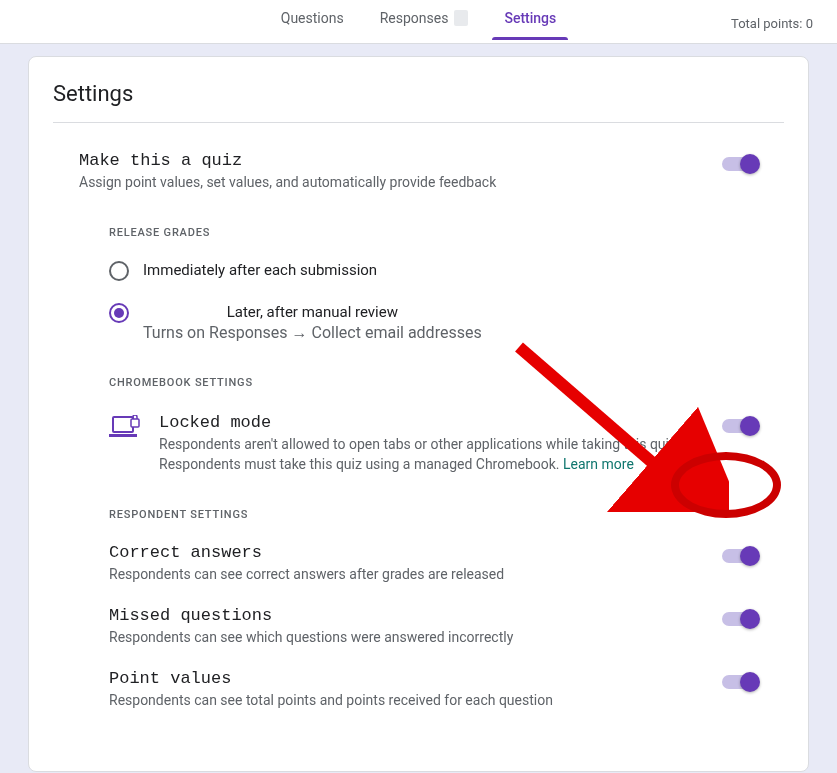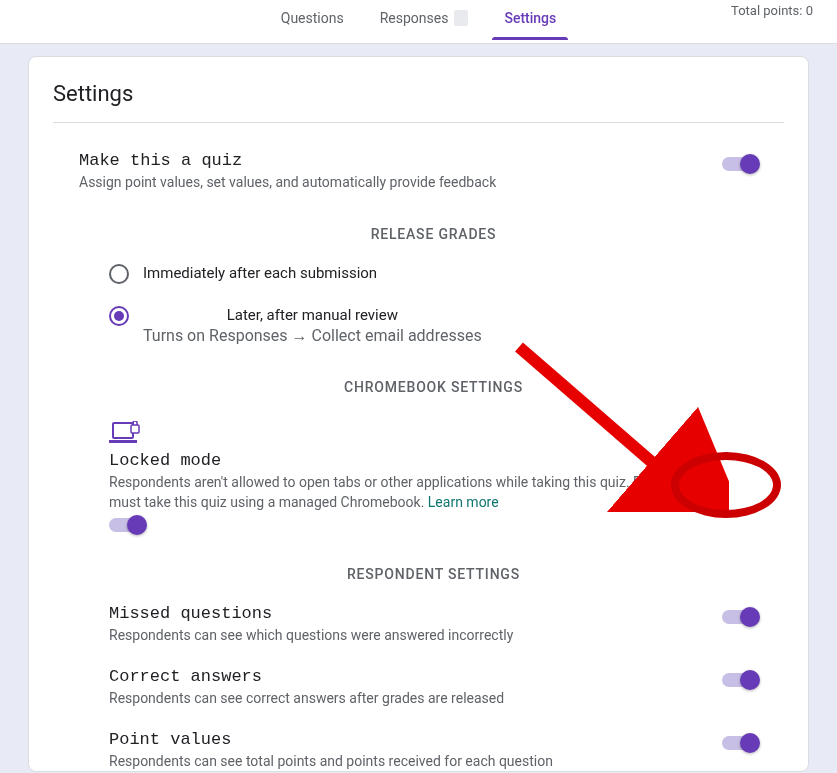--- a/index.html
+++ b/index.html
@@ -51,21 +51,21 @@
   .badge {
     width: 14px;
     height: 16px;
     background: #e8eaed;
     border-radius: 2px;
     margin-left: 6px;
   }
   .points {
     position: absolute;
     right: 24px;
-    top: 3px;
+    top: 16px;
     font-size: 13px;
     color: #5f6368;
   }
   .card {
     background: #fff;
     margin: 12px 28px 0 28px;
     border-radius: 8px;
     border: 1px solid #dadce0;
     padding: 24px 24px 0 24px;
     height: 716px;
@@ -93,27 +93,26 @@
     color: #202124;
     margin-bottom: 2px;
     font-family: Liberation Mono, monospace;
   }
   .row-desc {
     font-size: 14px;
     color: #5f6368;
     line-height: 20px;
   }
   .section-label {
-    font-size: 14px;
+    font-size: 11px;
     letter-spacing: 0.8px;
     color: #5f6368;
     font-weight: 500;
     margin-top: 34px;
     text-transform: uppercase;
-    text-align: center;
   }
   .sub {
     padding-left: 30px;
   }
   .radio-row {
     display: flex;
     align-items: flex-start;
     margin-top: 22px;
     cursor: pointer;
     text-align: center;
@@ -161,21 +160,20 @@
     background: #673ab7;
     border-radius: 50%;
     top: -3px;
     right: -2px;
     box-shadow: 0 1px 3px rgba(0,0,0,0.3);
   }
   .locked-row {
     display: flex;
     align-items: flex-start;
     margin-top: 24px;
-    flex-direction: column;
   }
   .locked-icon {
     flex-shrink: 0;
     margin-right: 18px;
     margin-top: 2px;
   }
   .locked-text { flex: 1; padding-right: 40px; }
   .learn-more { color: #0f766e; cursor: pointer; }
   .annot-arrow {
     position: absolute;
@@ -251,30 +249,30 @@
             <span>Respondents aren't allowed to open tabs or other applications while taking this quiz. Respondents must take this quiz using a managed Chromebook. </span><span class="learn-more">Learn more</span>
           </div>
         </div>
         <div class="toggle"></div>
       </div>
 
       <div class="section-label">RESPONDENT SETTINGS</div>
 
       <div class="row" style="padding-top:22px;">
         <div class="row-text">
+          <div class="row-title">Correct answers</div>
+          <div class="row-desc">Respondents can see correct answers after grades are released</div>
+        </div>
+        <div class="toggle"></div>
+      </div>
+
+      <div class="row" style="padding-top:22px;">
+        <div class="row-text">
           <div class="row-title">Missed questions</div>
           <div class="row-desc">Respondents can see which questions were answered incorrectly</div>
-        </div>
-        <div class="toggle"></div>
-      </div>
-
-      <div class="row" style="padding-top:22px;">
-        <div class="row-text">
-          <div class="row-title">Correct answers</div>
-          <div class="row-desc">Respondents can see correct answers after grades are released</div>
         </div>
         <div class="toggle"></div>
       </div>
 
       <div class="row" style="padding-top:22px;">
         <div class="row-text">
           <div class="row-title">Point values</div>
           <div class="row-desc">Respondents can see total points and points received for each question</div>
         </div>
         <div class="toggle"></div>

